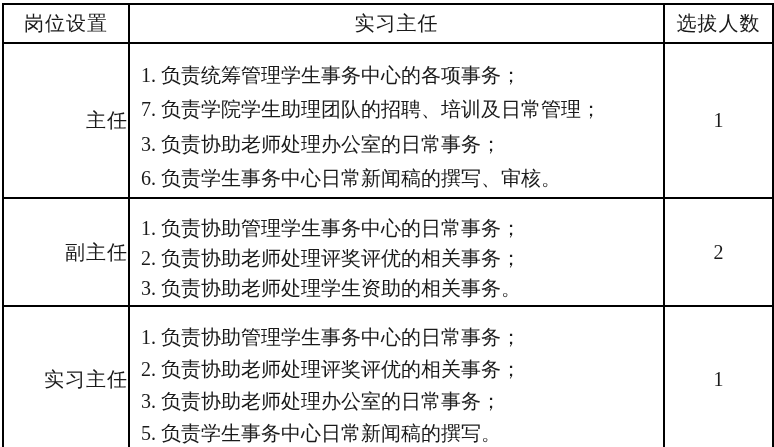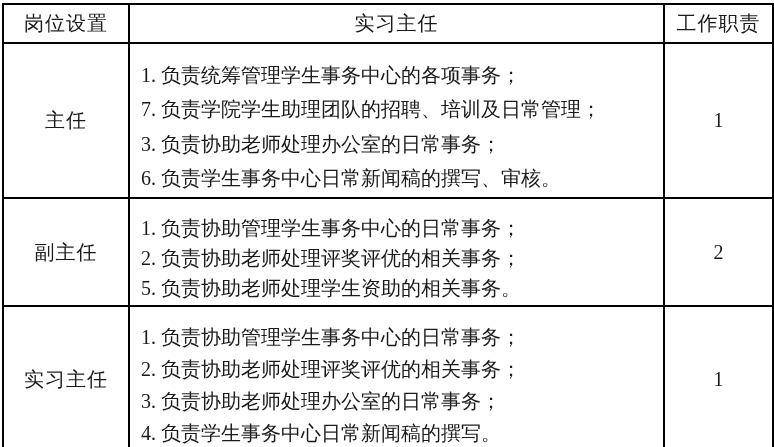--- a/index.html
+++ b/index.html
@@ -29,21 +29,21 @@
     font-weight: 400;
     padding: 0;
   }
   th.hdr {
     height: 37px;
     text-align: center;
     vertical-align: middle;
     letter-spacing: 1px;
   }
   td.pos-cell {
-    text-align: center;
+    text-align: right;
     vertical-align: middle;
     letter-spacing: 1px;
   }
   td.count-cell {
     text-align: center;
     vertical-align: middle;
   }
   td.duties-cell {
     vertical-align: middle;
   }
@@ -69,21 +69,21 @@
 <table class="position-table">
   <colgroup>
     <col style="width:126px">
     <col style="width:535px">
     <col style="width:109px">
   </colgroup>
   <thead>
     <tr>
       <th class="hdr">岗位设置</th>
       <th class="hdr">实习主任</th>
-      <th class="hdr">工作职责</th>
+      <th class="hdr">选拔人数</th>
     </tr>
   </thead>
   <tbody>
     <tr class="row-1">
       <td class="pos-cell">主任</td>
       <td class="duties-cell">
         <div class="duties-wrap">
           <div class="duty-line">1. 负责统筹管理学生事务中心的各项事务；</div>
           <div class="duty-line">7. 负责学院学生助理团队的招聘、培训及日常管理；</div>
           <div class="duty-line">3. 负责协助老师处理办公室的日常事务；</div>
@@ -91,31 +91,31 @@
         </div>
       </td>
       <td class="count-cell">1</td>
     </tr>
     <tr class="row-2">
       <td class="pos-cell">副主任</td>
       <td class="duties-cell">
         <div class="duties-wrap">
           <div class="duty-line">1. 负责协助管理学生事务中心的日常事务；</div>
           <div class="duty-line">2. 负责协助老师处理评奖评优的相关事务；</div>
-          <div class="duty-line">5. 负责协助老师处理学生资助的相关事务。</div>
+          <div class="duty-line">3. 负责协助老师处理学生资助的相关事务。</div>
         </div>
       </td>
       <td class="count-cell">2</td>
     </tr>
     <tr class="row-3">
       <td class="pos-cell">实习主任</td>
       <td class="duties-cell">
         <div class="duties-wrap">
           <div class="duty-line">1. 负责协助管理学生事务中心的日常事务；</div>
           <div class="duty-line">2. 负责协助老师处理评奖评优的相关事务；</div>
           <div class="duty-line">3. 负责协助老师处理办公室的日常事务；</div>
-          <div class="duty-line">4. 负责学生事务中心日常新闻稿的撰写。</div>
+          <div class="duty-line">5. 负责学生事务中心日常新闻稿的撰写。</div>
         </div>
       </td>
       <td class="count-cell">1</td>
     </tr>
   </tbody>
 </table>
 
 </body></html>

